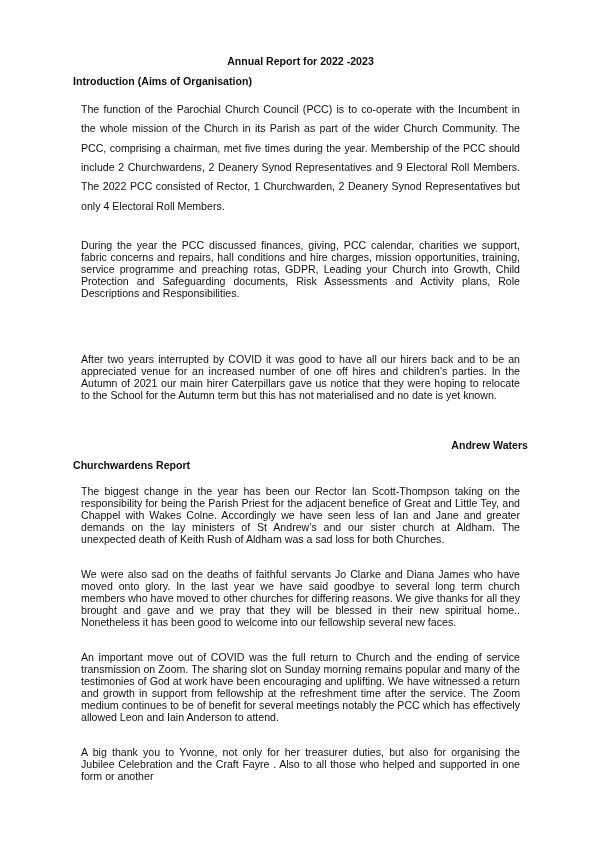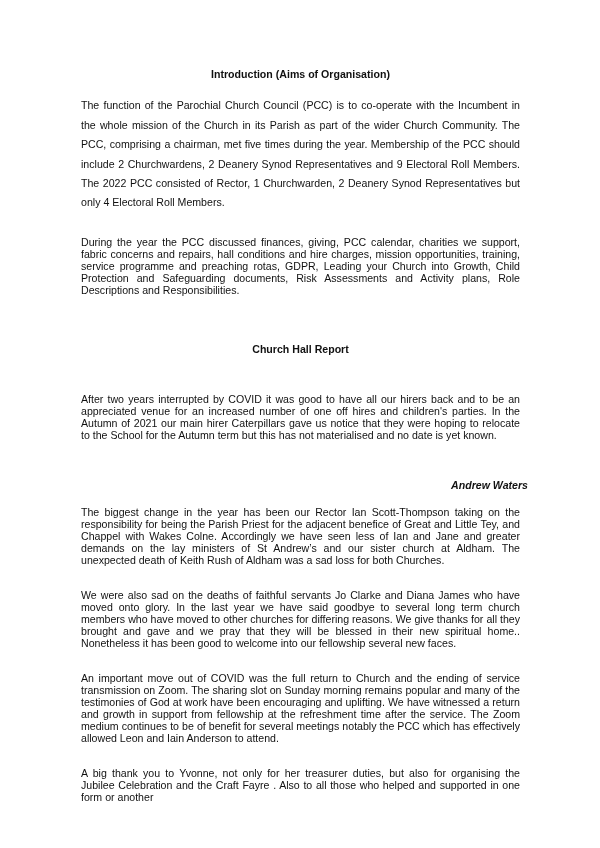--- a/index.html
+++ b/index.html
@@ -5,47 +5,48 @@
   html, body { margin: 0; padding: 0; background: #ffffff; }
   body { width: 600px; height: 848px; position: relative; overflow: hidden; }
   .page {
     position: absolute; left: 73px; top: 52px; width: 455px;
     font-family: "Liberation Sans", "DejaVu Sans", sans-serif;
     font-size: 10.6px; color: #111; line-height: 19.4px;
   }
   .title, .subtitle { text-align: center; font-weight: bold; font-size: 10.6px; }
   .title { margin: 0; }
   .subtitle { margin: 1px 0 0 0; }
-  h2 { font-size: 10.6px; font-weight: bold; margin: 12px; padding: 0; text-align: center; }
+  h2 { font-size: 10.6px; font-weight: bold; margin: 0; padding: 0; }
   p { margin: 8px; text-align: justify; }
   .p-dense { line-height: 12px; }
-  .sig { text-align: right; font-weight: bold; font-style: italic; }
+  .sig { text-align: right; font-weight: bold; }
   .gap-s { height: 7px; }
   .gap-m { height: 14px; }
   .gap-l { height: 24px; }
 </style>
 </head>
 <body>
 
 <div class="page">
+  <div class="title">Annual Report for 2022 -2023</div>
 
   <div style="height:1px"></div>
   <h2>Introduction (Aims of Organisation)</h2>
   <p>The function of the Parochial Church Council (PCC) is to co-operate with the Incumbent in the whole mission of the Church in its Parish as part of the wider Church Community. The PCC, comprising a chairman, met five times during the year. Membership of the PCC should include 2 Churchwardens, 2 Deanery Synod Representatives and 9 Electoral Roll Members. The 2022 PCC consisted of Rector, 1 Churchwarden, 2 Deanery Synod Representatives but only 4 Electoral Roll Members.</p>
   <div class="gap-s"></div>
   <p class="p-dense">During the year the PCC discussed finances, giving, PCC calendar, charities we support, fabric concerns and repairs, hall conditions and hire charges, mission opportunities, training, service programme and preaching rotas, GDPR, Leading your Church into Growth, Child Protection and Safeguarding documents, Risk Assessments and Activity plans, Role Descriptions and Responsibilities.</p>
 
   <div class="gap-l"></div>
-  <h2>Church Hall Report</h2>
   <div class="gap-m"></div>
   <p class="p-dense">After two years interrupted by COVID it was good to have all our hirers back and to be an appreciated venue for an increased number of one off hires and children's parties. In the Autumn of 2021 our main hirer Caterpillars gave us notice that they were hoping to relocate to the School for the Autumn term but this has not materialised and no date is yet known.</p>
   <div class="gap-l"></div>
   <div style="height:3px"></div>
   <div class="sig">Andrew Waters</div>
 
+  <h2>Churchwardens Report</h2>
   <div style="height:2px"></div>
   <p class="p-dense">The biggest change in the year has been our Rector Ian Scott-Thompson taking on the responsibility for being the Parish Priest for the adjacent benefice of Great and Little Tey, and Chappel with Wakes Colne. Accordingly we have seen less of Ian and Jane and greater demands on the lay ministers of St Andrew’s and our sister church at Aldham. The unexpected death of Keith Rush of Aldham was a sad loss for both Churches.</p>
   <div class="gap-s"></div>
   <p class="p-dense">We were also sad on the deaths of faithful servants Jo Clarke and Diana James who have moved onto glory. In the last year we have said goodbye to several long term church members who have moved to other churches for differing reasons. We give thanks for all they brought and gave and we pray that they will be blessed in their new spiritual home.. Nonetheless it has been good to welcome into our fellowship several new faces.</p>
   <div class="gap-s"></div>
   <p class="p-dense">An important move out of COVID was the full return to Church and the ending of service transmission on Zoom. The sharing slot on Sunday morning remains popular and many of the testimonies of God at work have been encouraging and uplifting.  We have witnessed a return and growth in support from fellowship at the refreshment time after the service. The Zoom medium continues to be of benefit for several meetings notably the PCC which has effectively allowed Leon and Iain Anderson to attend.</p>
   <div class="gap-s"></div>
   <p class="p-dense">A big thank you to Yvonne, not only for her treasurer duties, but also for organising the Jubilee Celebration and the Craft Fayre . Also to all those who helped and supported in one form or another</p>
 </div>
 

